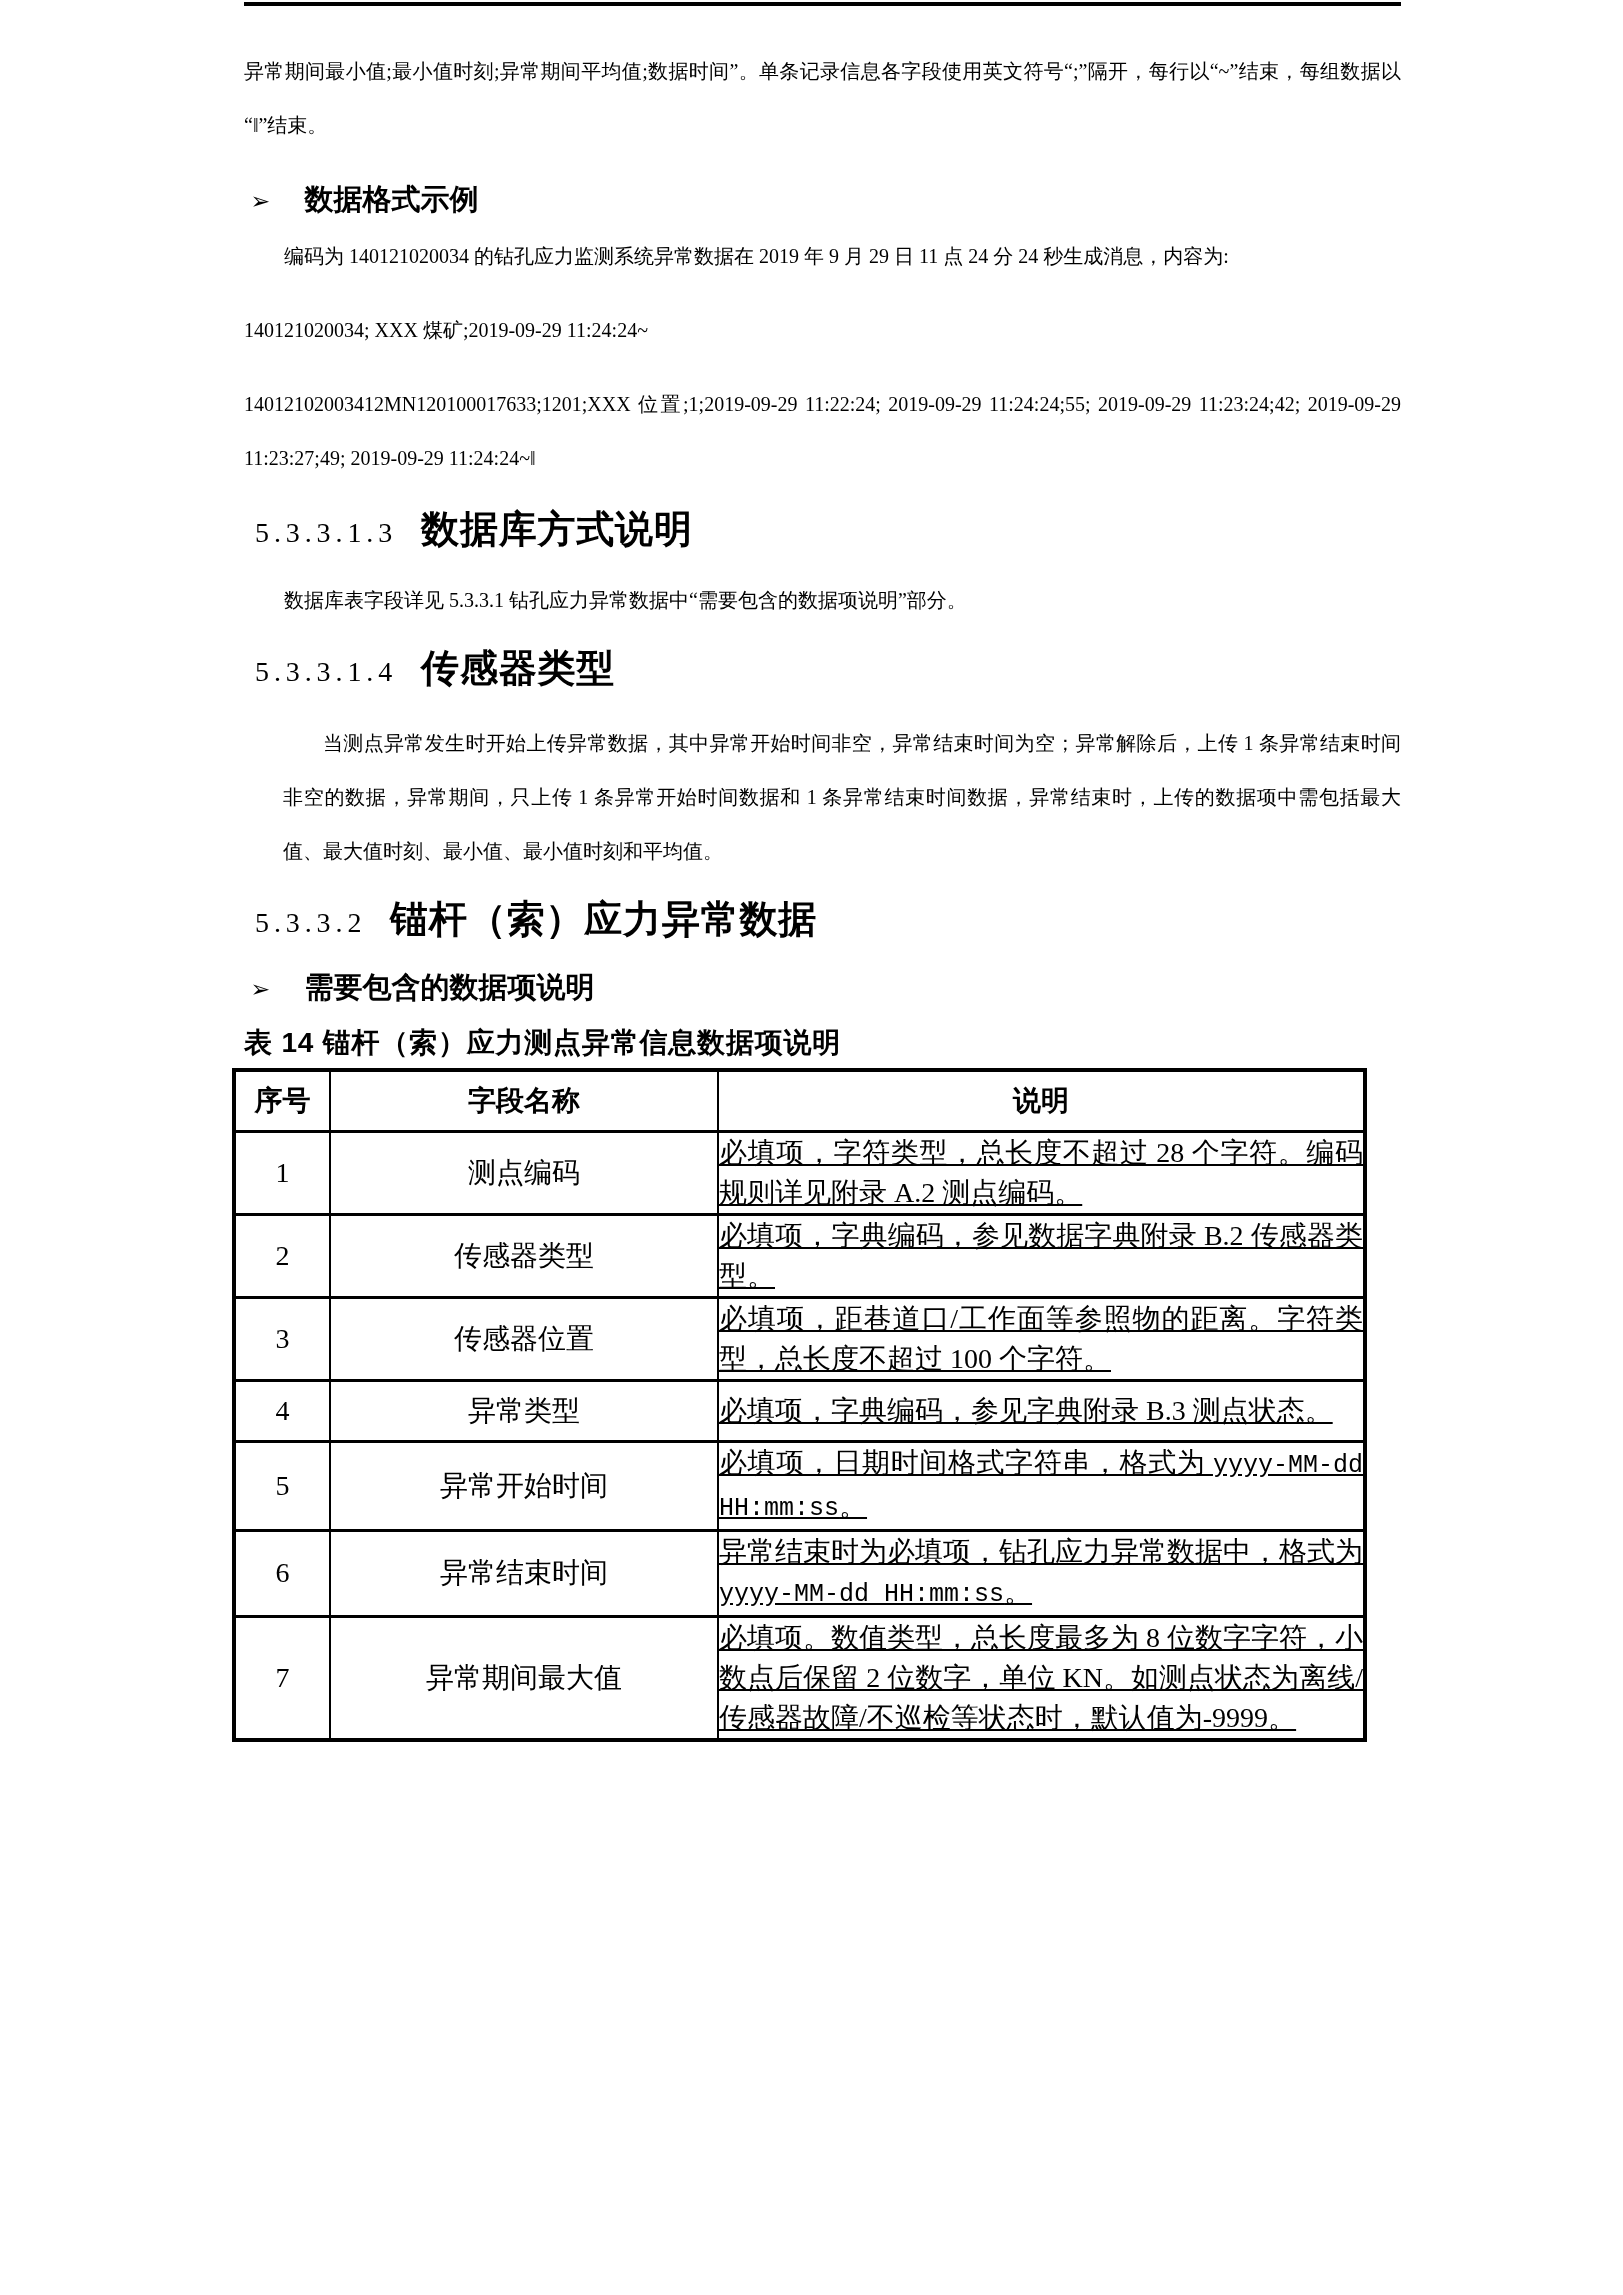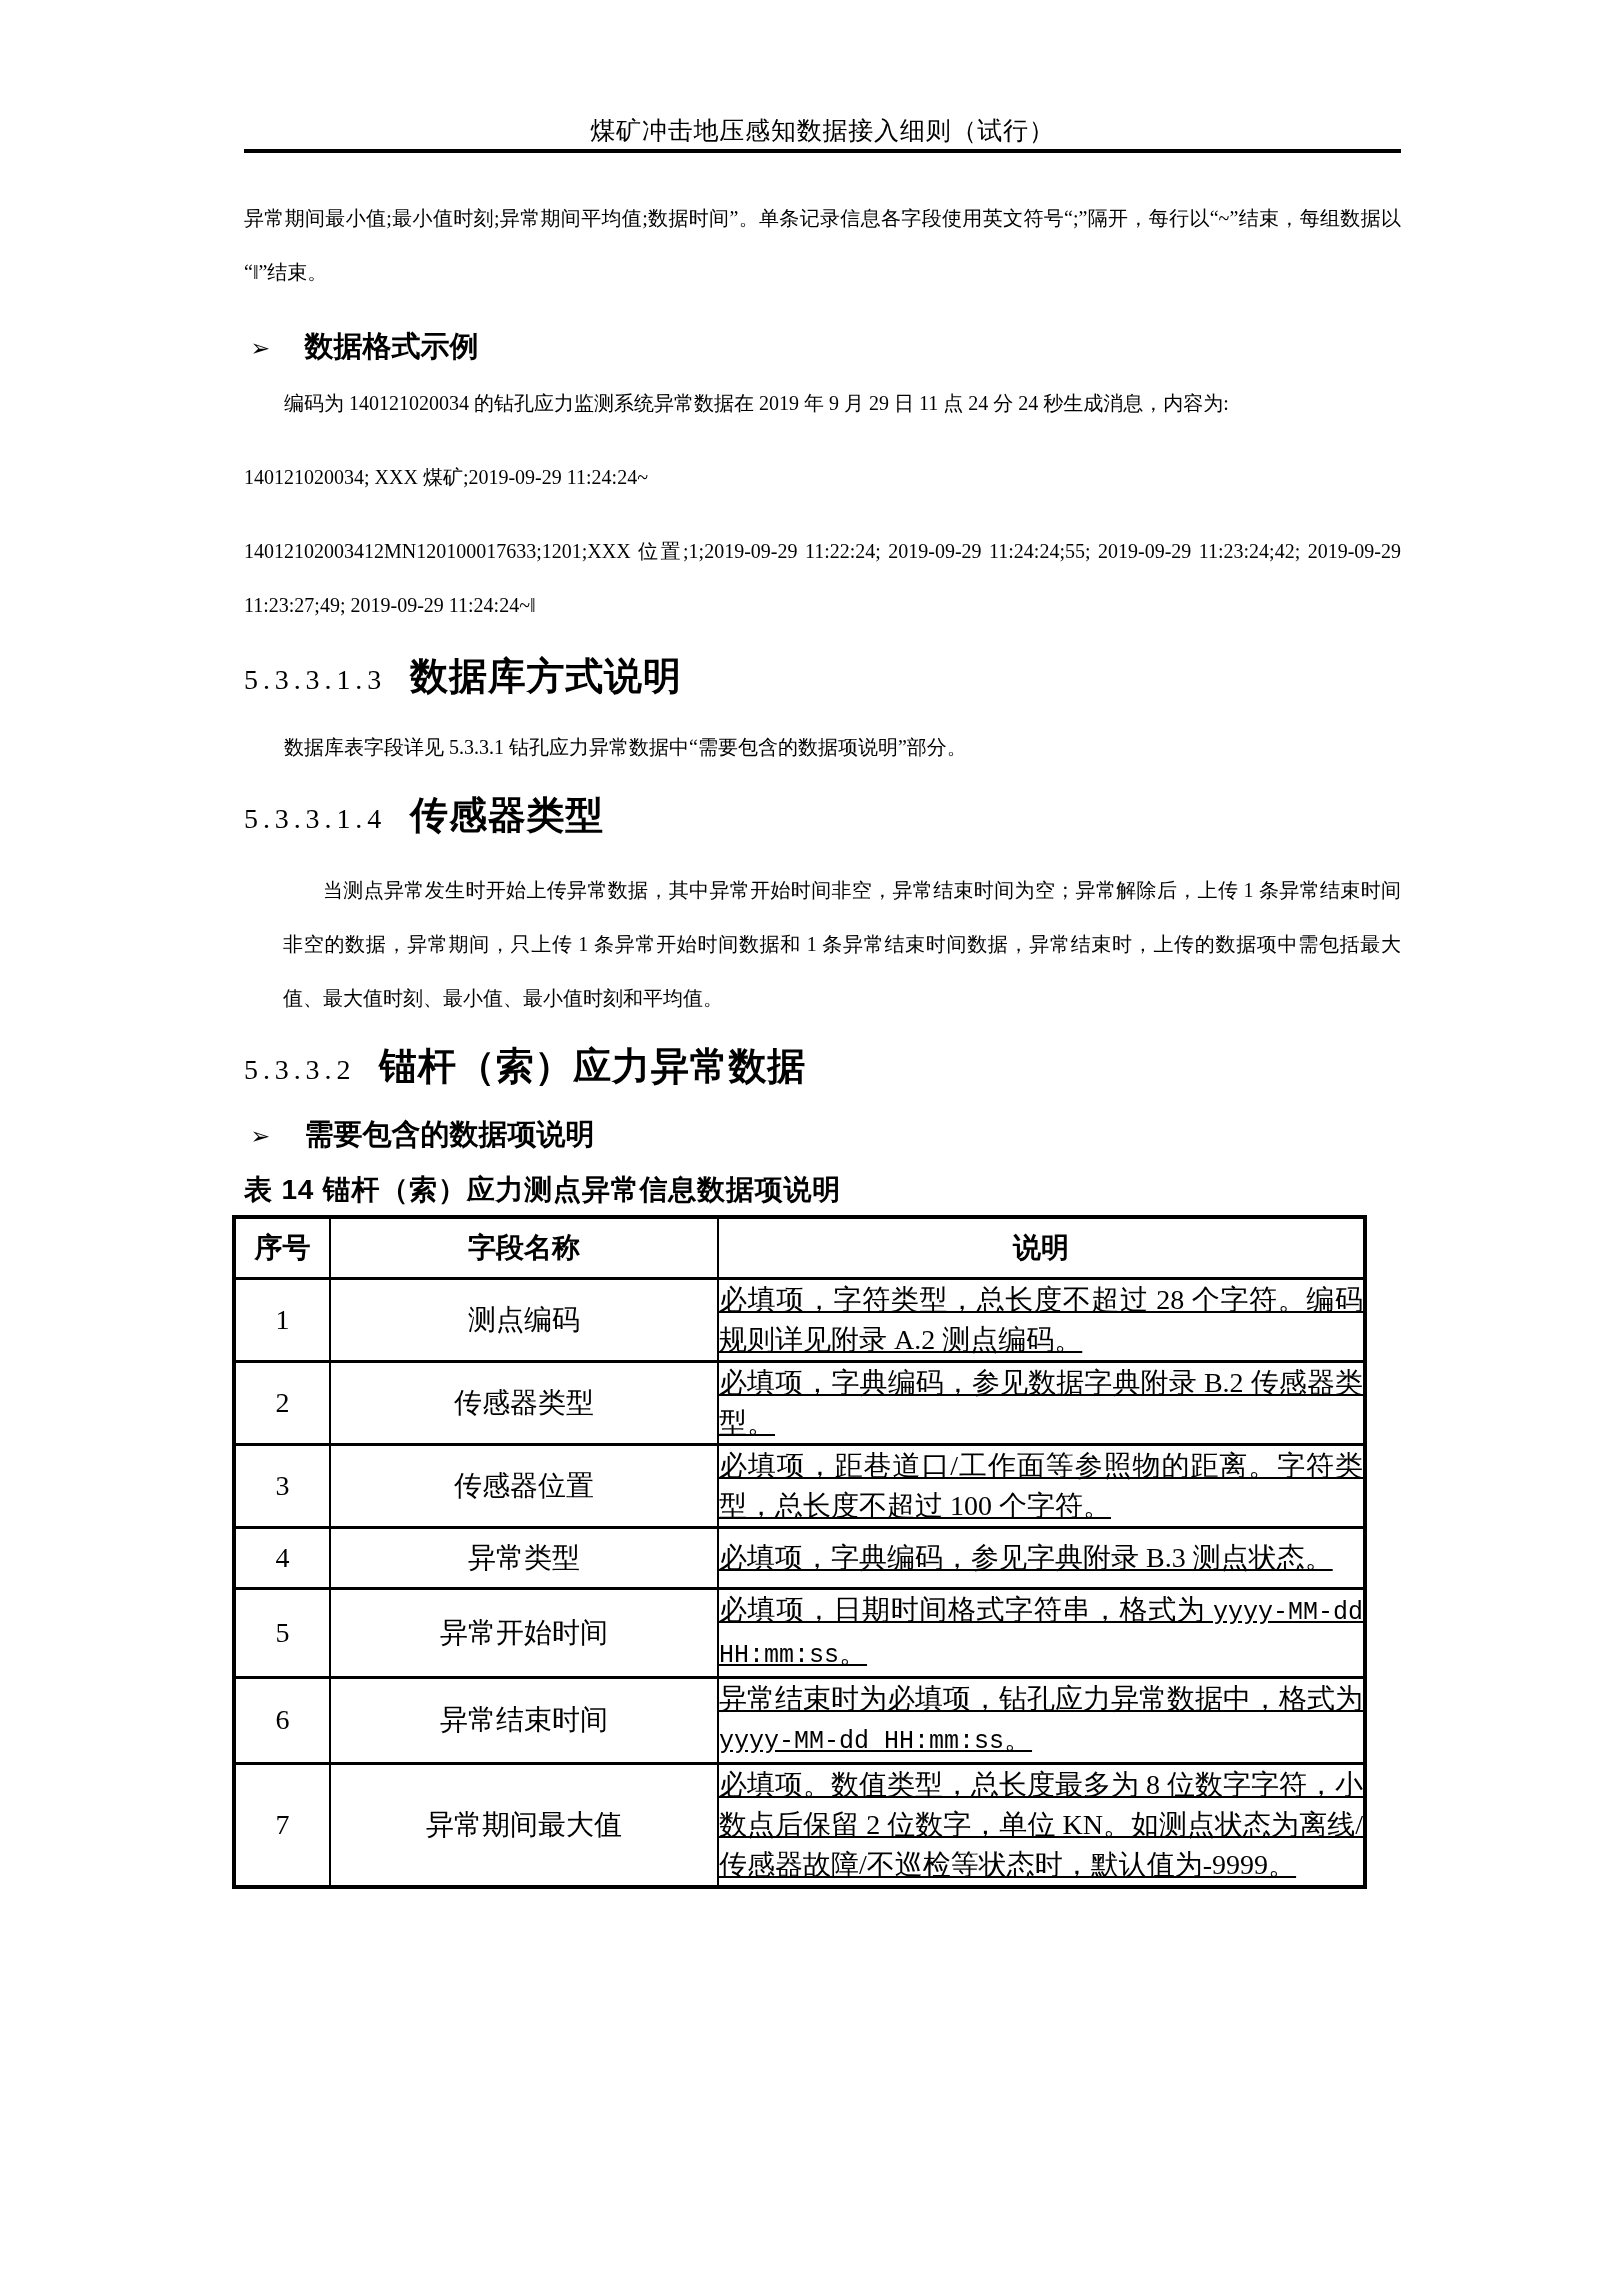--- a/index.html
+++ b/index.html
@@ -71,20 +71,21 @@
     line-height: 42px;
     white-space: nowrap;
   }
   .h-13 { margin-top: 23px; }
   .h-14 { margin-top: 17px; }
   .h-32 { margin-top: 9.7px; }
   .sec-num {
     font-size: 28px;
     letter-spacing: 4.9px;
     margin-right: 24px;
+    margin-left: 11px;
   }
   .sec-title {
     font-family: "Liberation Sans", "DejaVu Sans", sans-serif;
     font-weight: bold;
     font-size: 38px;
     letter-spacing: 0.8px;
   }
   .para-db { margin-top: 14px; }
   .para-freq { margin-top: 18px; margin-left: 39px; }
 
@@ -144,23 +145,20 @@
   .mono {
     font-family: "Liberation Mono", "DejaVu Sans Mono", monospace;
     font-size: 25px;
   }
 </style>
 </head>
 <body>
 
 <div class="content">
 
-  <div class="doc-header">
-    <span>煤矿冲击地压感知数据接入细则（试行）</span>
-  </div>
   <div class="header-rule"></div>
 
   <p class="para para1">异常期间最小值;最小值时刻;异常期间平均值;数据时间”。单条记录信息各字段使用英文符号“;”隔开，每行以“~”结束，每组数据以“‖”结束。</p>
 
   <div class="bullet bullet-1">
     <span class="arrow">➢</span>
     <span class="bullet-label">数据格式示例</span>
   </div>
 
   <p class="para indent example-intro">编码为 140121020034 的钻孔应力监测系统异常数据在 2019 年 9 月 29 日 11 点 24 分 24 秒生成消息，内容为:</p>

